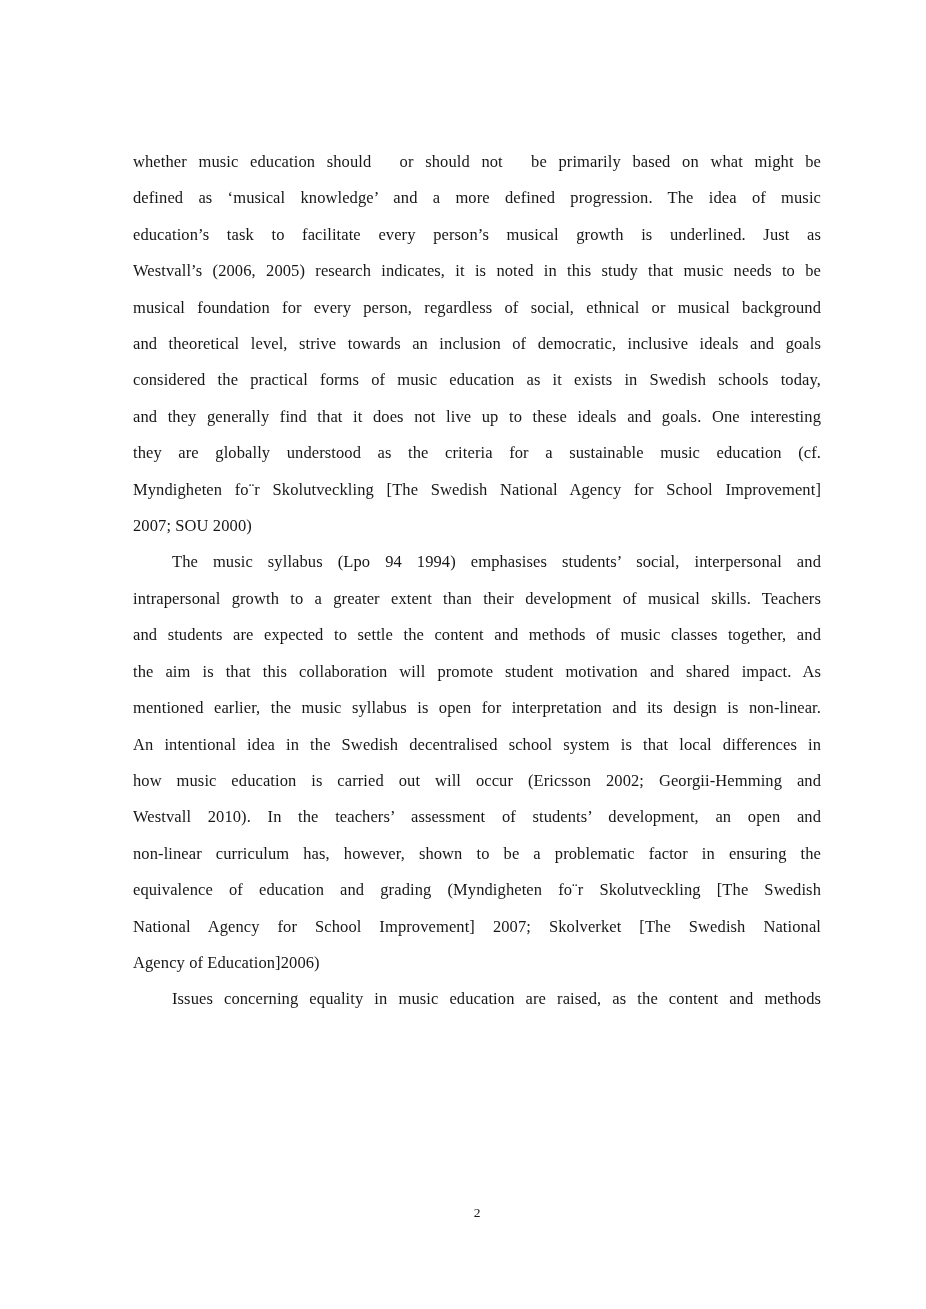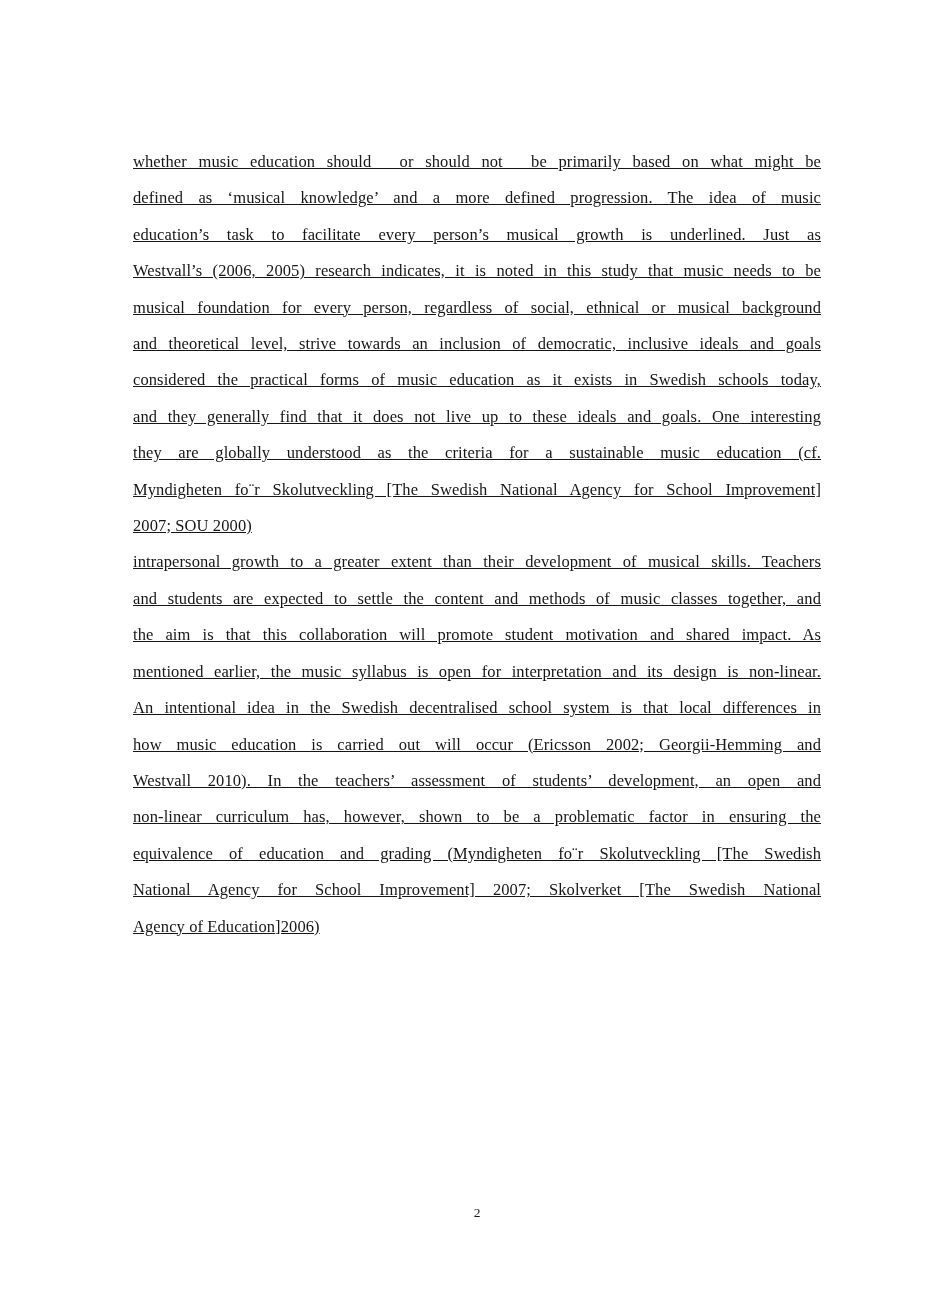--- a/index.html
+++ b/index.html
@@ -18,21 +18,20 @@
   }
   .text-block {
     position: absolute;
     left: 133px;
     top: 144px;
     width: 688px;
   }
   .paragraph {
     margin: 0;
     padding: 0;
-    text-decoration: underline;
   }
   .line {
     font-size: 16.5px;
     line-height: 36.4px;
     text-align: justify;
     text-align-last: justify;
     letter-spacing: 0.1px;
     white-space: normal;
   }
   .line.para-end {
@@ -67,30 +66,34 @@
       <div class="line">musical foundation for every person, regardless of social, ethnical or musical background</div>
       <div class="line">and theoretical level, strive towards an inclusion of democratic, inclusive ideals and goals</div>
       <div class="line">considered the practical forms of music education as it exists in Swedish schools today,</div>
       <div class="line">and they generally find that it does not live up to these ideals and goals. One interesting</div>
       <div class="line">they are globally understood as the criteria for a sustainable music education (cf.</div>
       <div class="line">Myndigheten fo¨r Skolutveckling [The Swedish National Agency for School Improvement]</div>
       <div class="line para-end">2007; SOU 2000)</div>
     </div>
 
     <div class="paragraph">
+      <div class="line indent">The music syllabus (Lpo 94 1994) emphasises students’ social, interpersonal and</div>
       <div class="line">intrapersonal growth to a greater extent than their development of musical skills. Teachers</div>
       <div class="line">and students are expected to settle the content and methods of music classes together, and</div>
       <div class="line">the aim is that this collaboration will promote student motivation and shared impact. As</div>
       <div class="line">mentioned earlier, the music syllabus is open for interpretation and its design is non-linear.</div>
       <div class="line">An intentional idea in the Swedish decentralised school system is that local differences in</div>
       <div class="line">how music education is carried out will occur (Ericsson 2002; Georgii-Hemming and</div>
       <div class="line">Westvall 2010). In the teachers’ assessment of students’ development, an open and</div>
       <div class="line">non-linear curriculum has, however, shown to be a problematic factor in ensuring the</div>
       <div class="line">equivalence of education and grading (Myndigheten fo¨r Skolutveckling [The Swedish</div>
       <div class="line">National Agency for School Improvement] 2007; Skolverket [The Swedish National</div>
       <div class="line para-end">Agency of Education]2006)</div>
     </div>
 
+    <div class="paragraph">
+      <div class="line indent">Issues concerning equality in music education are raised, as the content and methods</div>
+    </div>
 
   </div>
 
   <div class="page-number">2</div>
 </div>
 
 </body></html>

